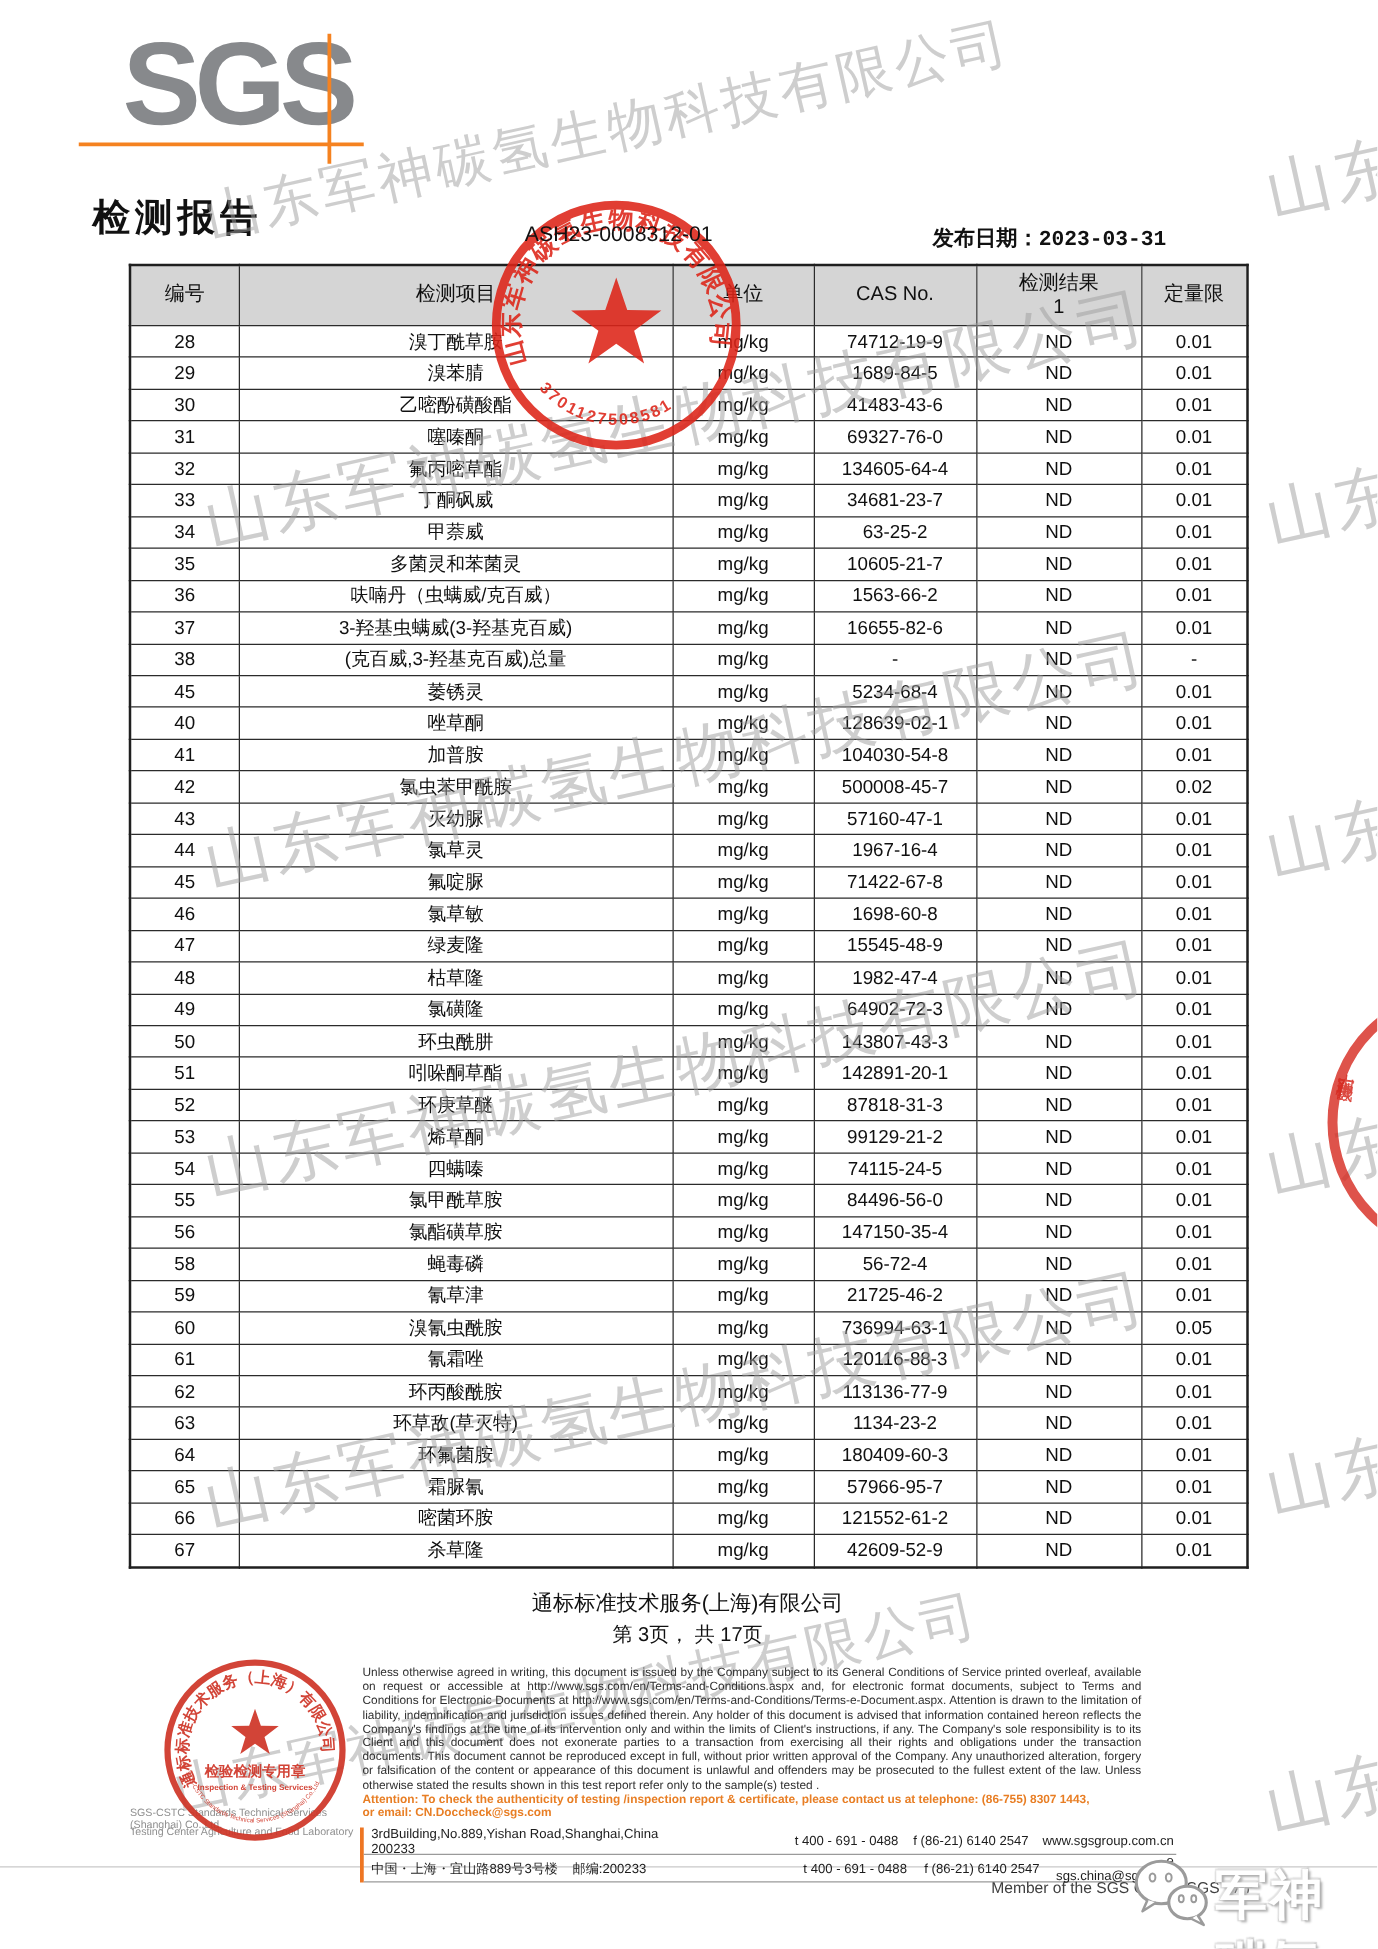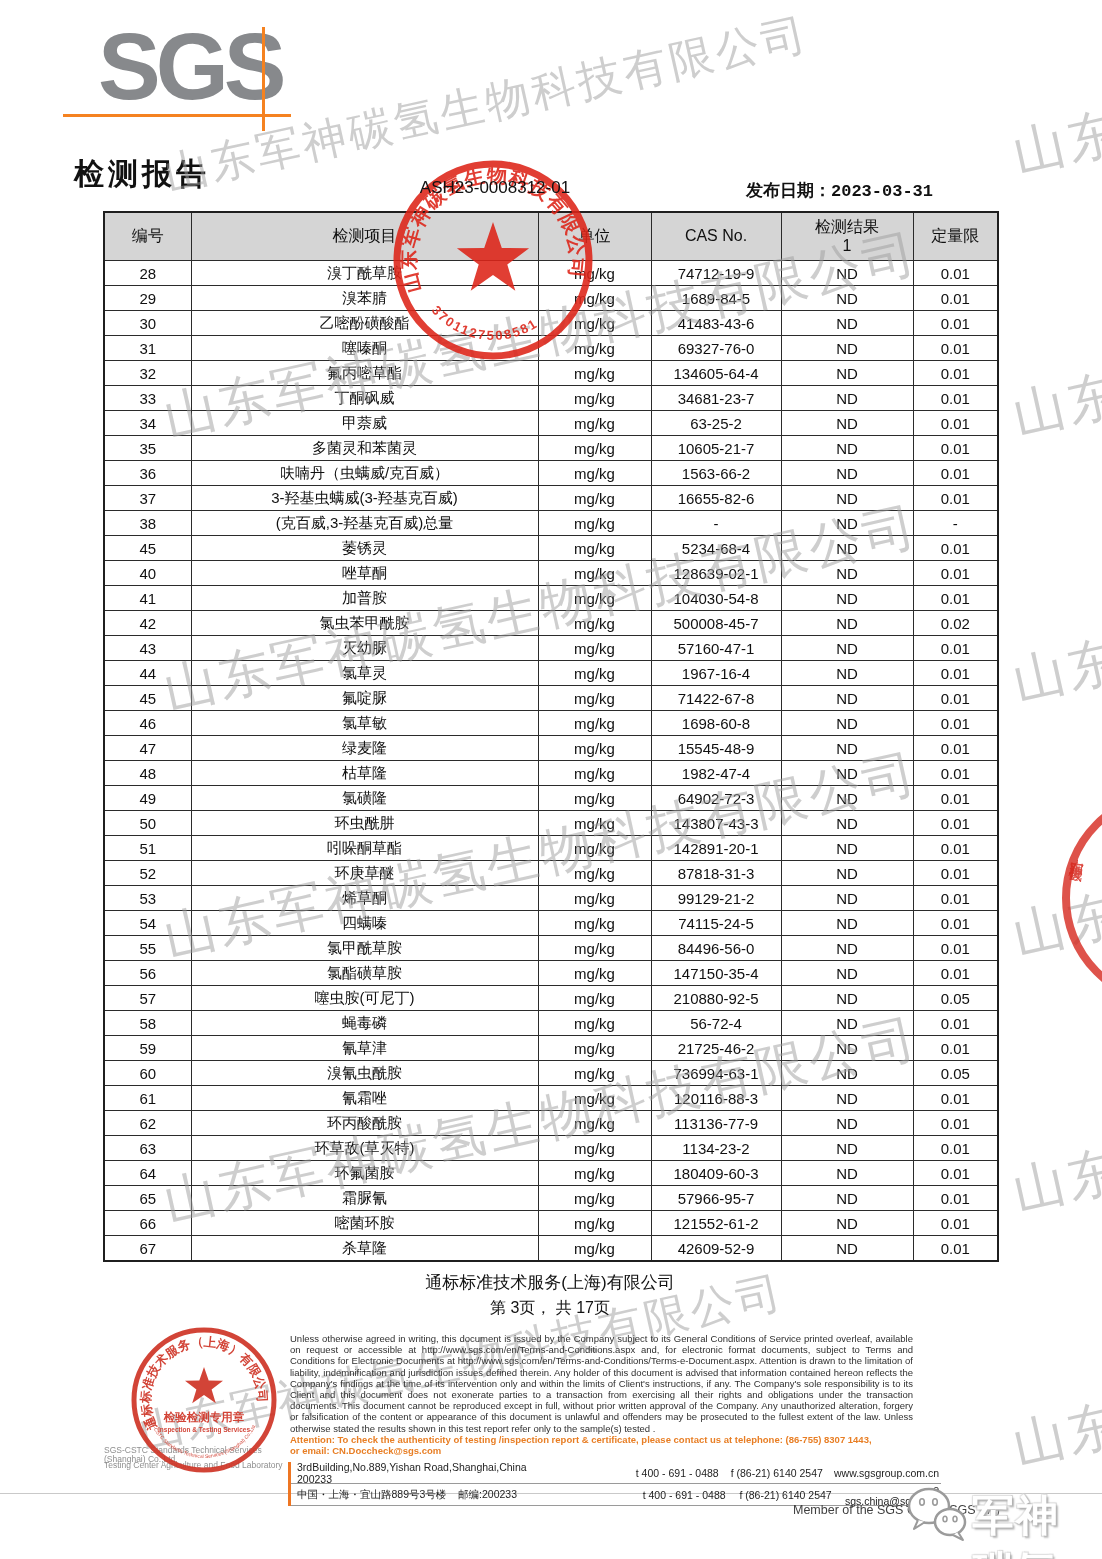--- a/index.html
+++ b/index.html
@@ -331,28 +331,20 @@
         </tr>
         <tr>
           <td>56</td>
           <td>氯酯磺草胺</td>
           <td>mg/kg</td>
           <td>147150-35-4</td>
           <td>ND</td>
           <td>0.01</td>
         </tr>
         <tr>
-          <td>57</td>
-          <td>噻虫胺(可尼丁)</td>
-          <td>mg/kg</td>
-          <td>210880-92-5</td>
-          <td>ND</td>
-          <td>0.05</td>
-        </tr>
-        <tr>
           <td>58</td>
           <td>蝇毒磷</td>
           <td>mg/kg</td>
           <td>56-72-4</td>
           <td>ND</td>
           <td>0.01</td>
         </tr>
         <tr>
           <td>59</td>
           <td>氰草津</td>

